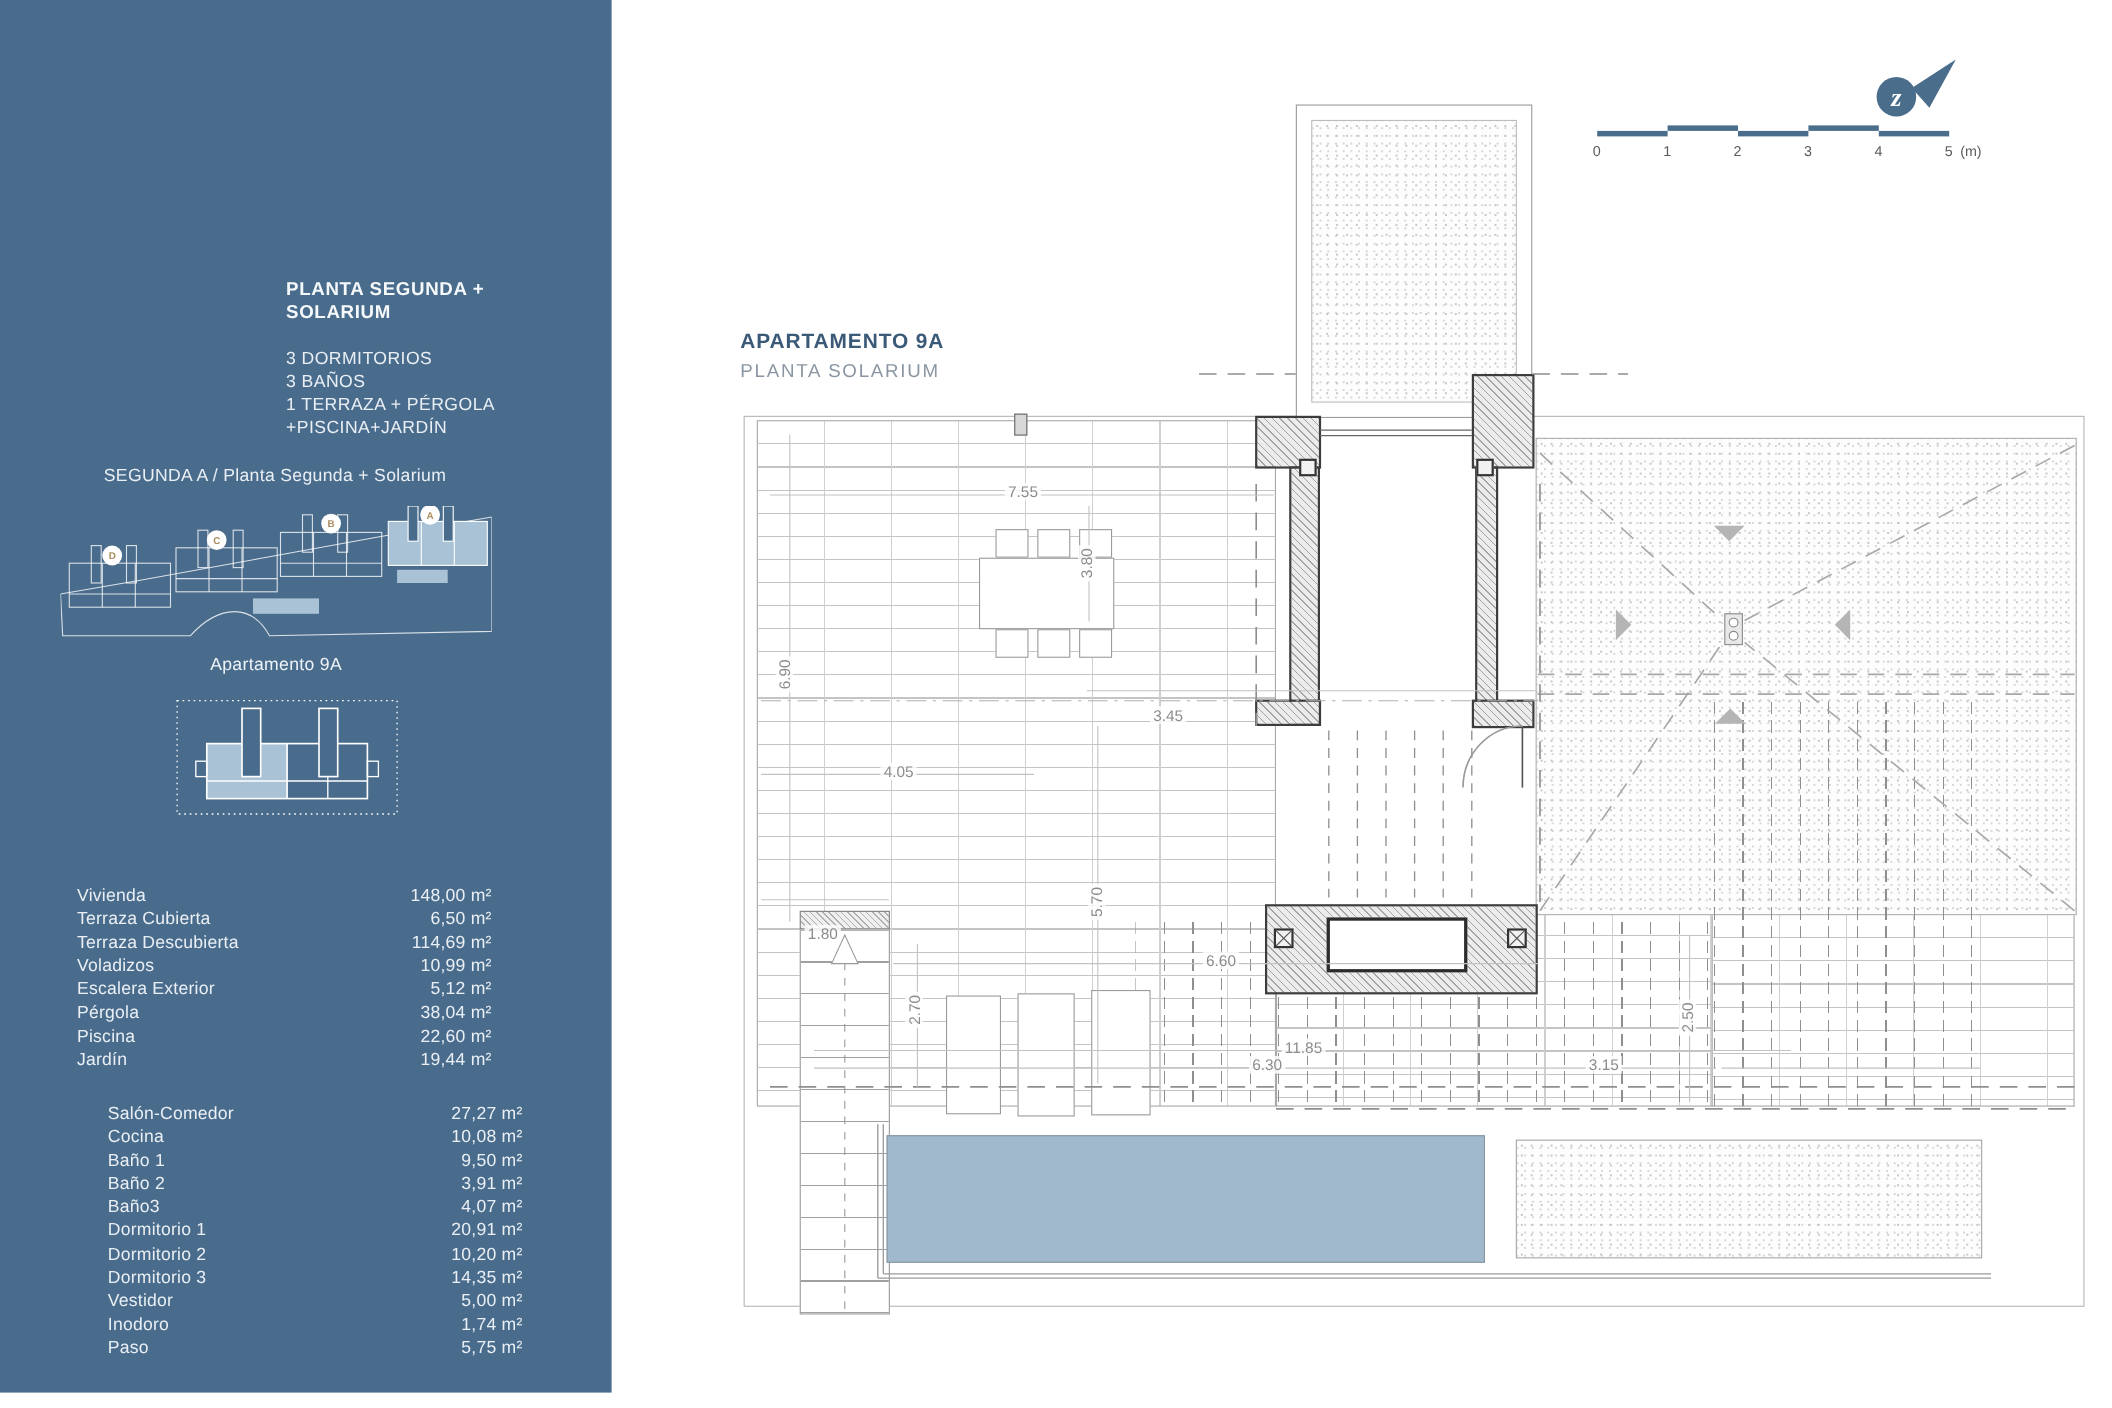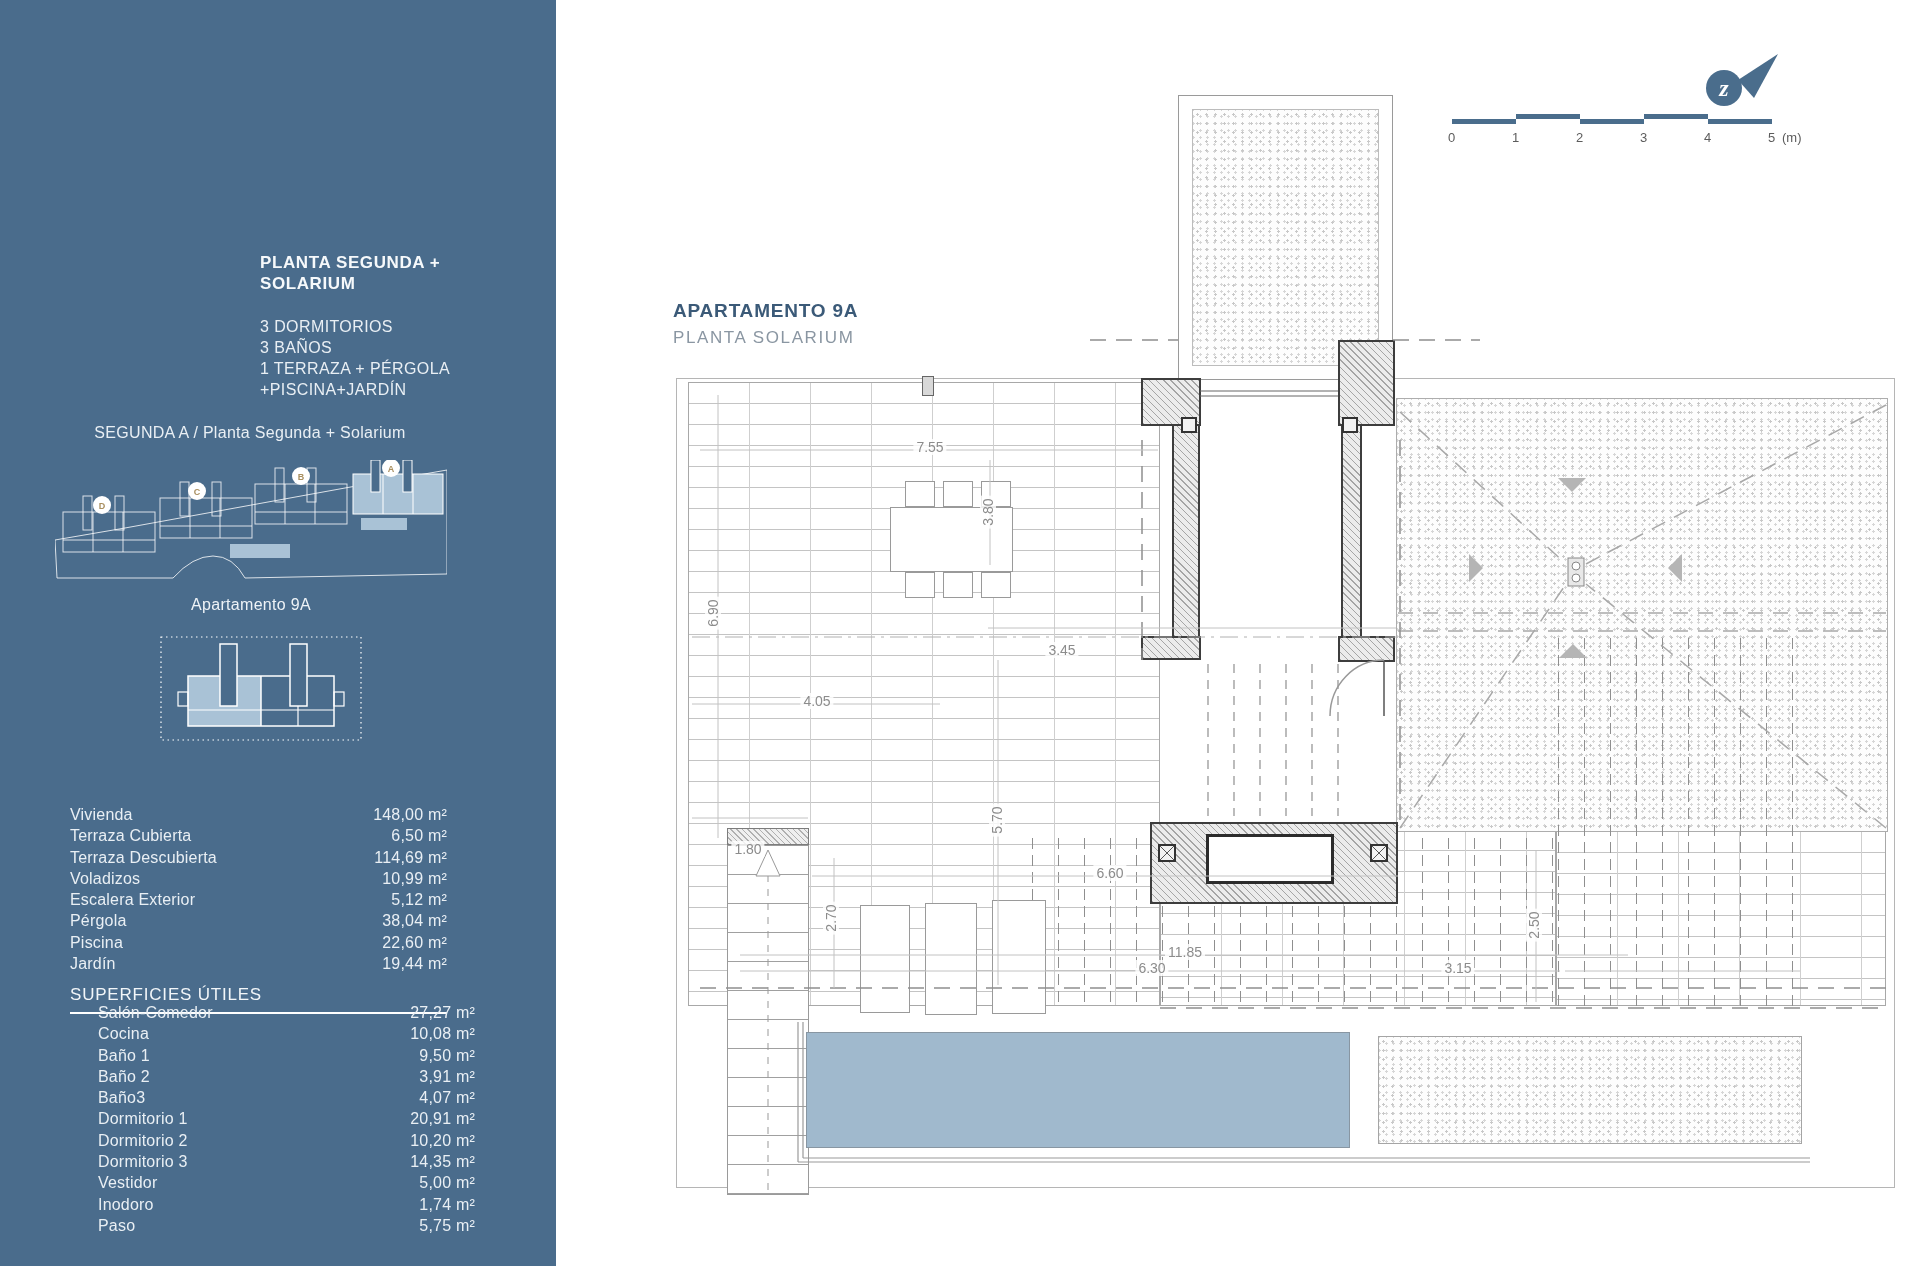--- a/index.html
+++ b/index.html
@@ -335,21 +335,20 @@
       <div class="srow">
           <span>Piscina</span>
           <span class="val">22,60 m²</span>
         </div>
       <div class="srow">
           <span>Jardín</span>
           <span class="val">19,44 m²</span>
         </div>
     </div>
 
-    <div class="sheading" style="top:985px;">SUPERFICIES ÚTILES</div>
     <div class="rows" style="top:1004px;margin-left:28px;">
       <div class="srow">
           <span>Salón-Comedor</span>
           <span class="val">27,27 m²</span>
         </div>
       <div class="srow">
           <span>Cocina</span>
           <span class="val">10,08 m²</span>
         </div>
       <div class="srow">

